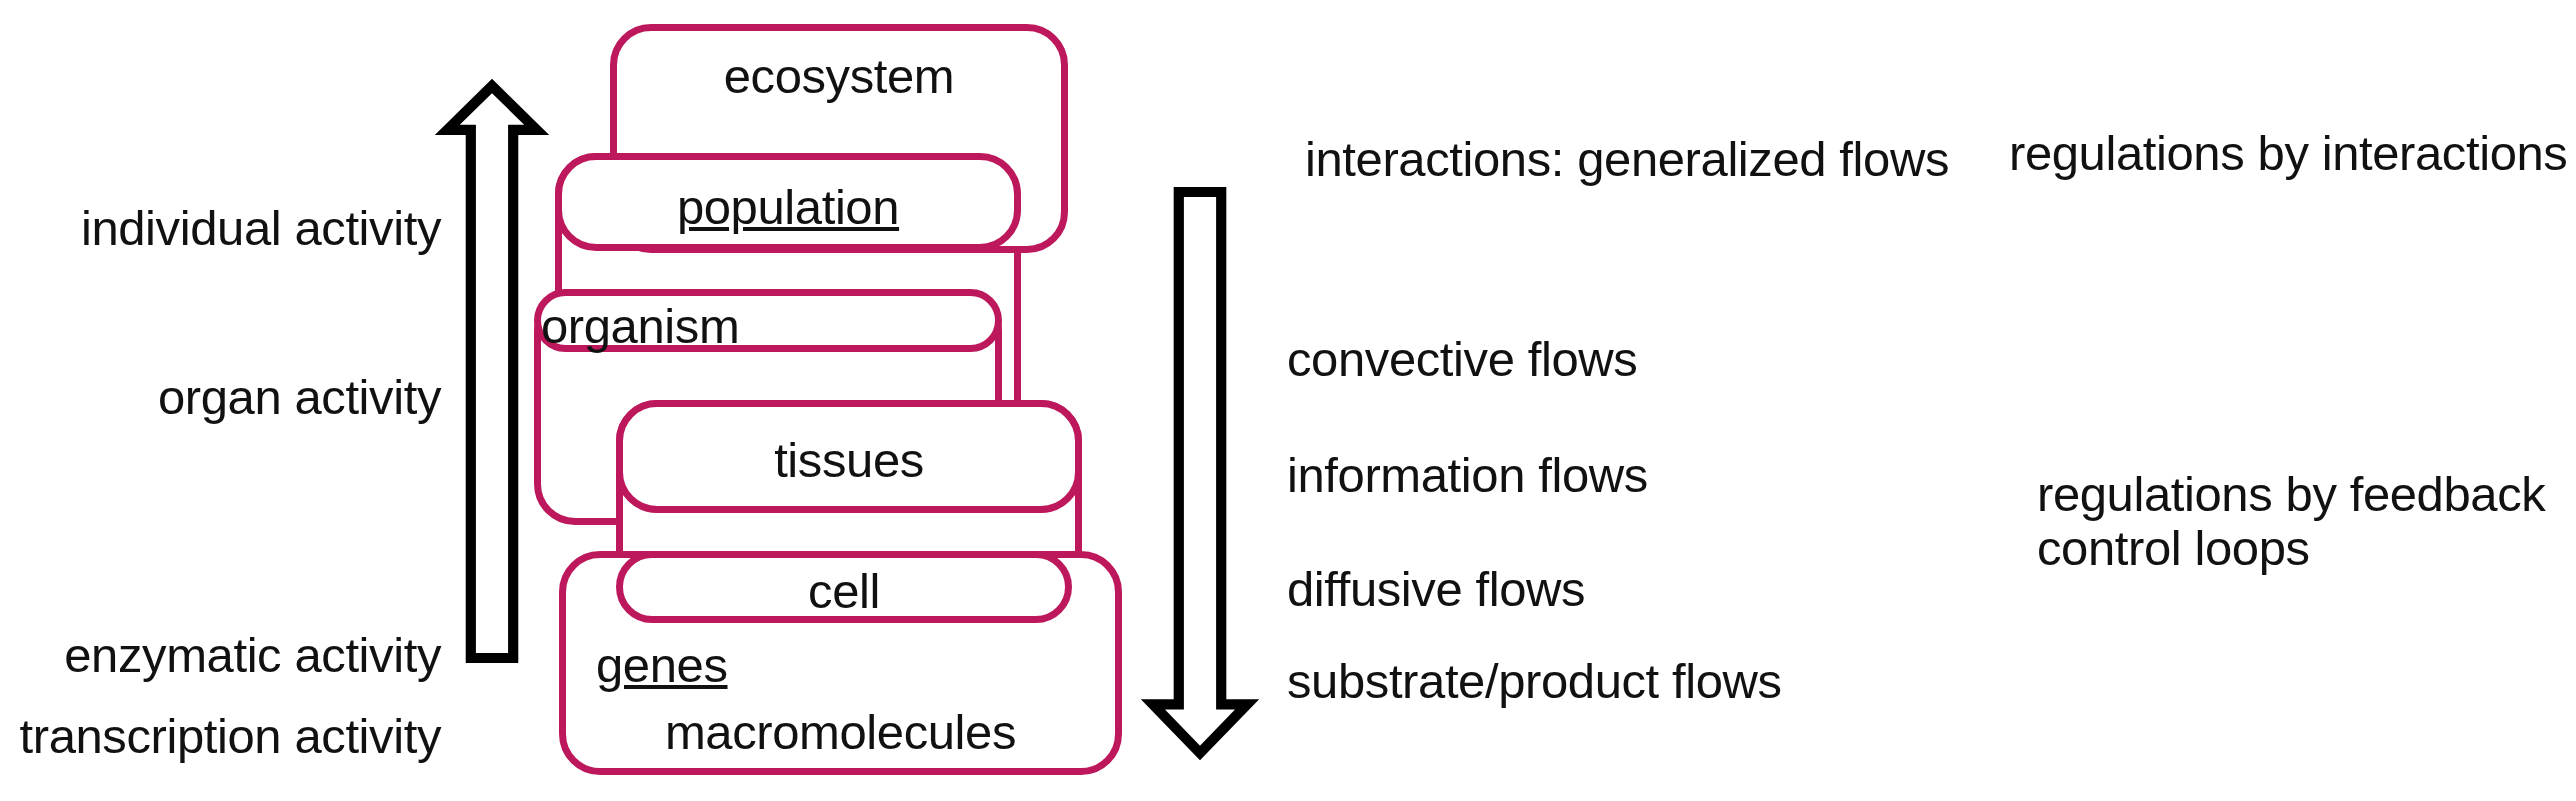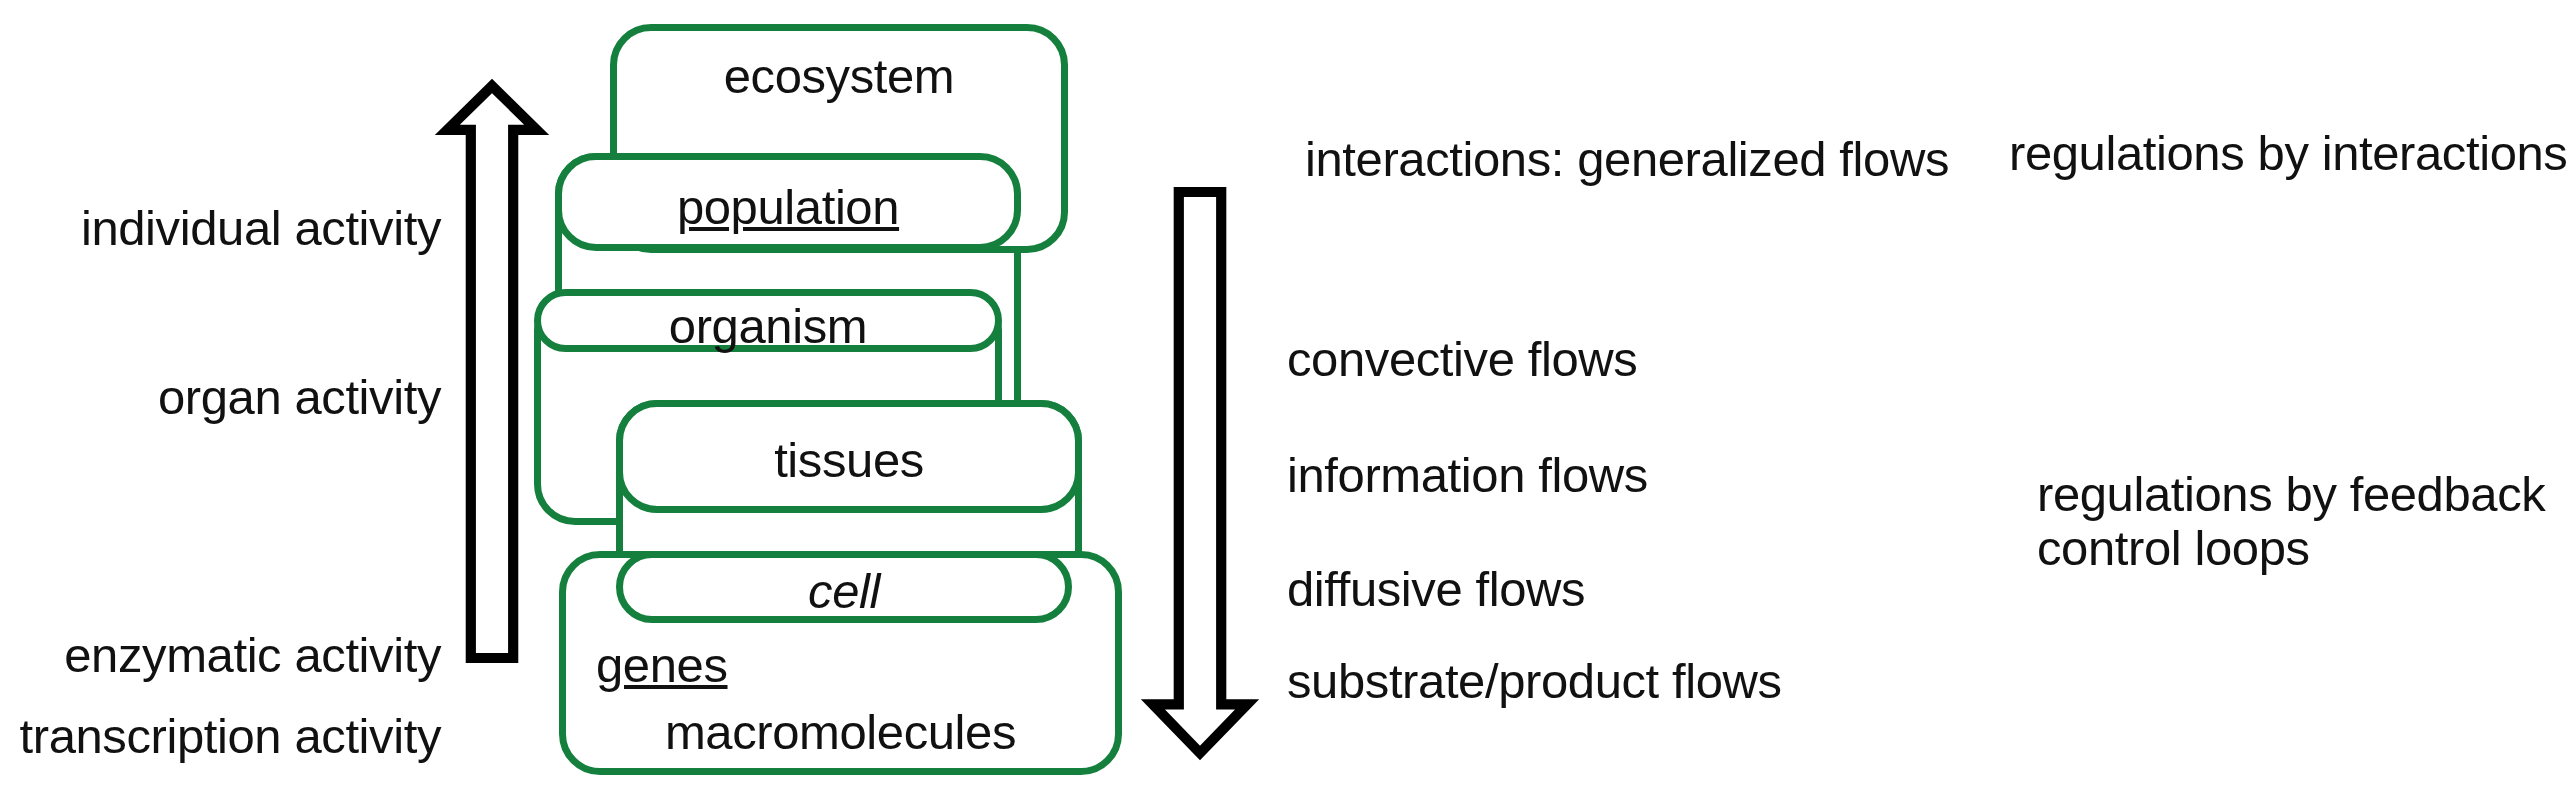--- a/index.html
+++ b/index.html
@@ -16,21 +16,21 @@
     white-space:pre;
     font-size:49px;
     line-height:1.05;
     color:#111111;
     letter-spacing:-0.4px;
   }
   .txt.r{text-align:right;}
   .box{
     position:absolute;
     box-sizing:border-box;
-    border:7px solid #15803d;
+    border:7px solid #be185d;
     border-radius:41px;
     background:#ffffff;
   }
   .box .lbl{
     position:absolute;
     white-space:pre;
     font-size:49px;
     color:#111111;
     letter-spacing:-0.4px;
   }
@@ -57,33 +57,33 @@
     <div class="lbl" style="left:0;right:0;top:17.3px;text-align:center;">ecosystem</div>
   </div>
 
   <div class="box" style="left:555px;top:153px;width:466px;height:98px;z-index:3;">
     <div class="lbl" style="left:0;right:0;top:19px;text-align:center;text-decoration:underline;">population</div>
   </div>
 
   <div class="box" style="left:555px;top:153px;width:466px;height:354px;z-index:1;"></div>
 
   <div class="box" style="left:534px;top:289px;width:468px;height:63px;z-index:5;">
-    <div class="lbl" style="left:0;right:0;top:1.6px;text-align:center;">organism</div>
+    <div class="lbl" style="left:0;right:0;top:1.6px;text-align:left;">organism</div>
   </div>
 
   <div class="box" style="left:534px;top:289px;width:468px;height:236px;z-index:1;"></div>
 
   <div class="box" style="left:616px;top:400px;width:466px;height:113px;z-index:4;">
     <div class="lbl" style="left:0;right:0;top:25px;text-align:center;">tissues</div>
   </div>
 
   <div class="box" style="left:616px;top:400px;width:466px;height:220px;z-index:1;"></div>
 
   <div class="box" style="left:616px;top:551px;width:456px;height:72px;z-index:6;">
-    <div class="lbl" style="left:0;right:0;top:4.7px;text-align:center;font-style:italic;">cell</div>
+    <div class="lbl" style="left:0;right:0;top:4.7px;text-align:center;">cell</div>
   </div>
 
   <div class="box" style="left:559px;top:551px;width:563px;height:224px;z-index:2;">
     <div class="lbl" style="left:30px;top:79px;text-align:right;text-decoration:underline;">genes</div>
     <div class="lbl" style="left:0;right:0;top:146px;text-align:center;">macromolecules</div>
   </div>
 
   <svg class="arrow-svg" style="left:1145px;top:185px;width:110px;height:575px;" viewBox="0 0 140 730">
     <path d="M 70 722 L 10 660 L 43 660 L 43 8 L 97 8 L 97 660 L 130 660 Z" fill="#ffffff" stroke="#000000" stroke-width="13" stroke-linejoin="miter"></path>
   </svg>

